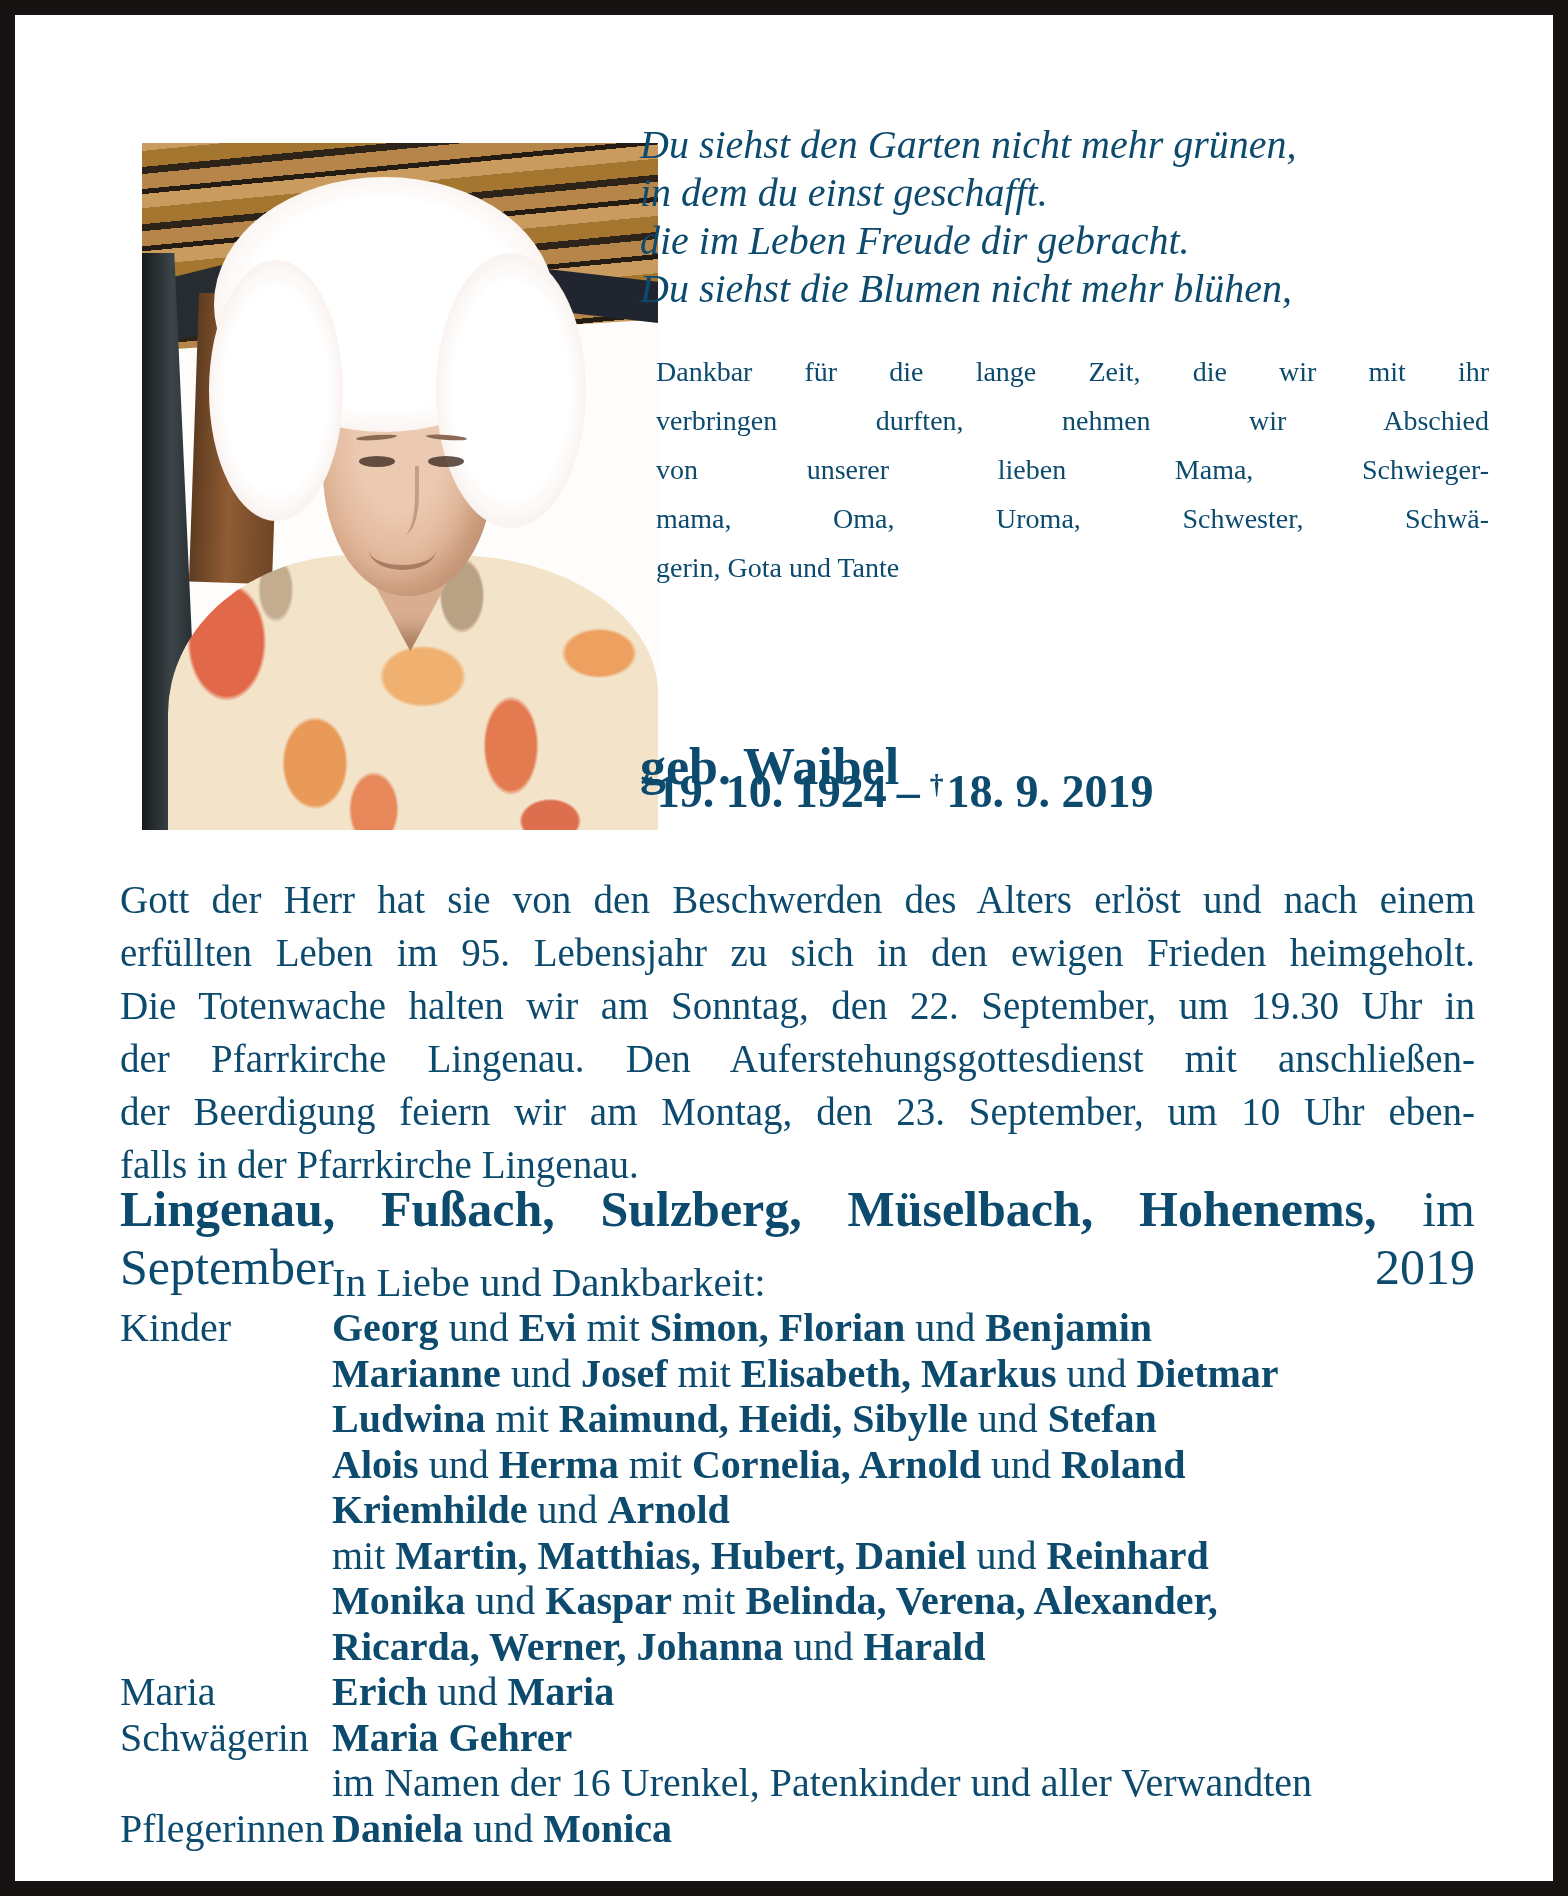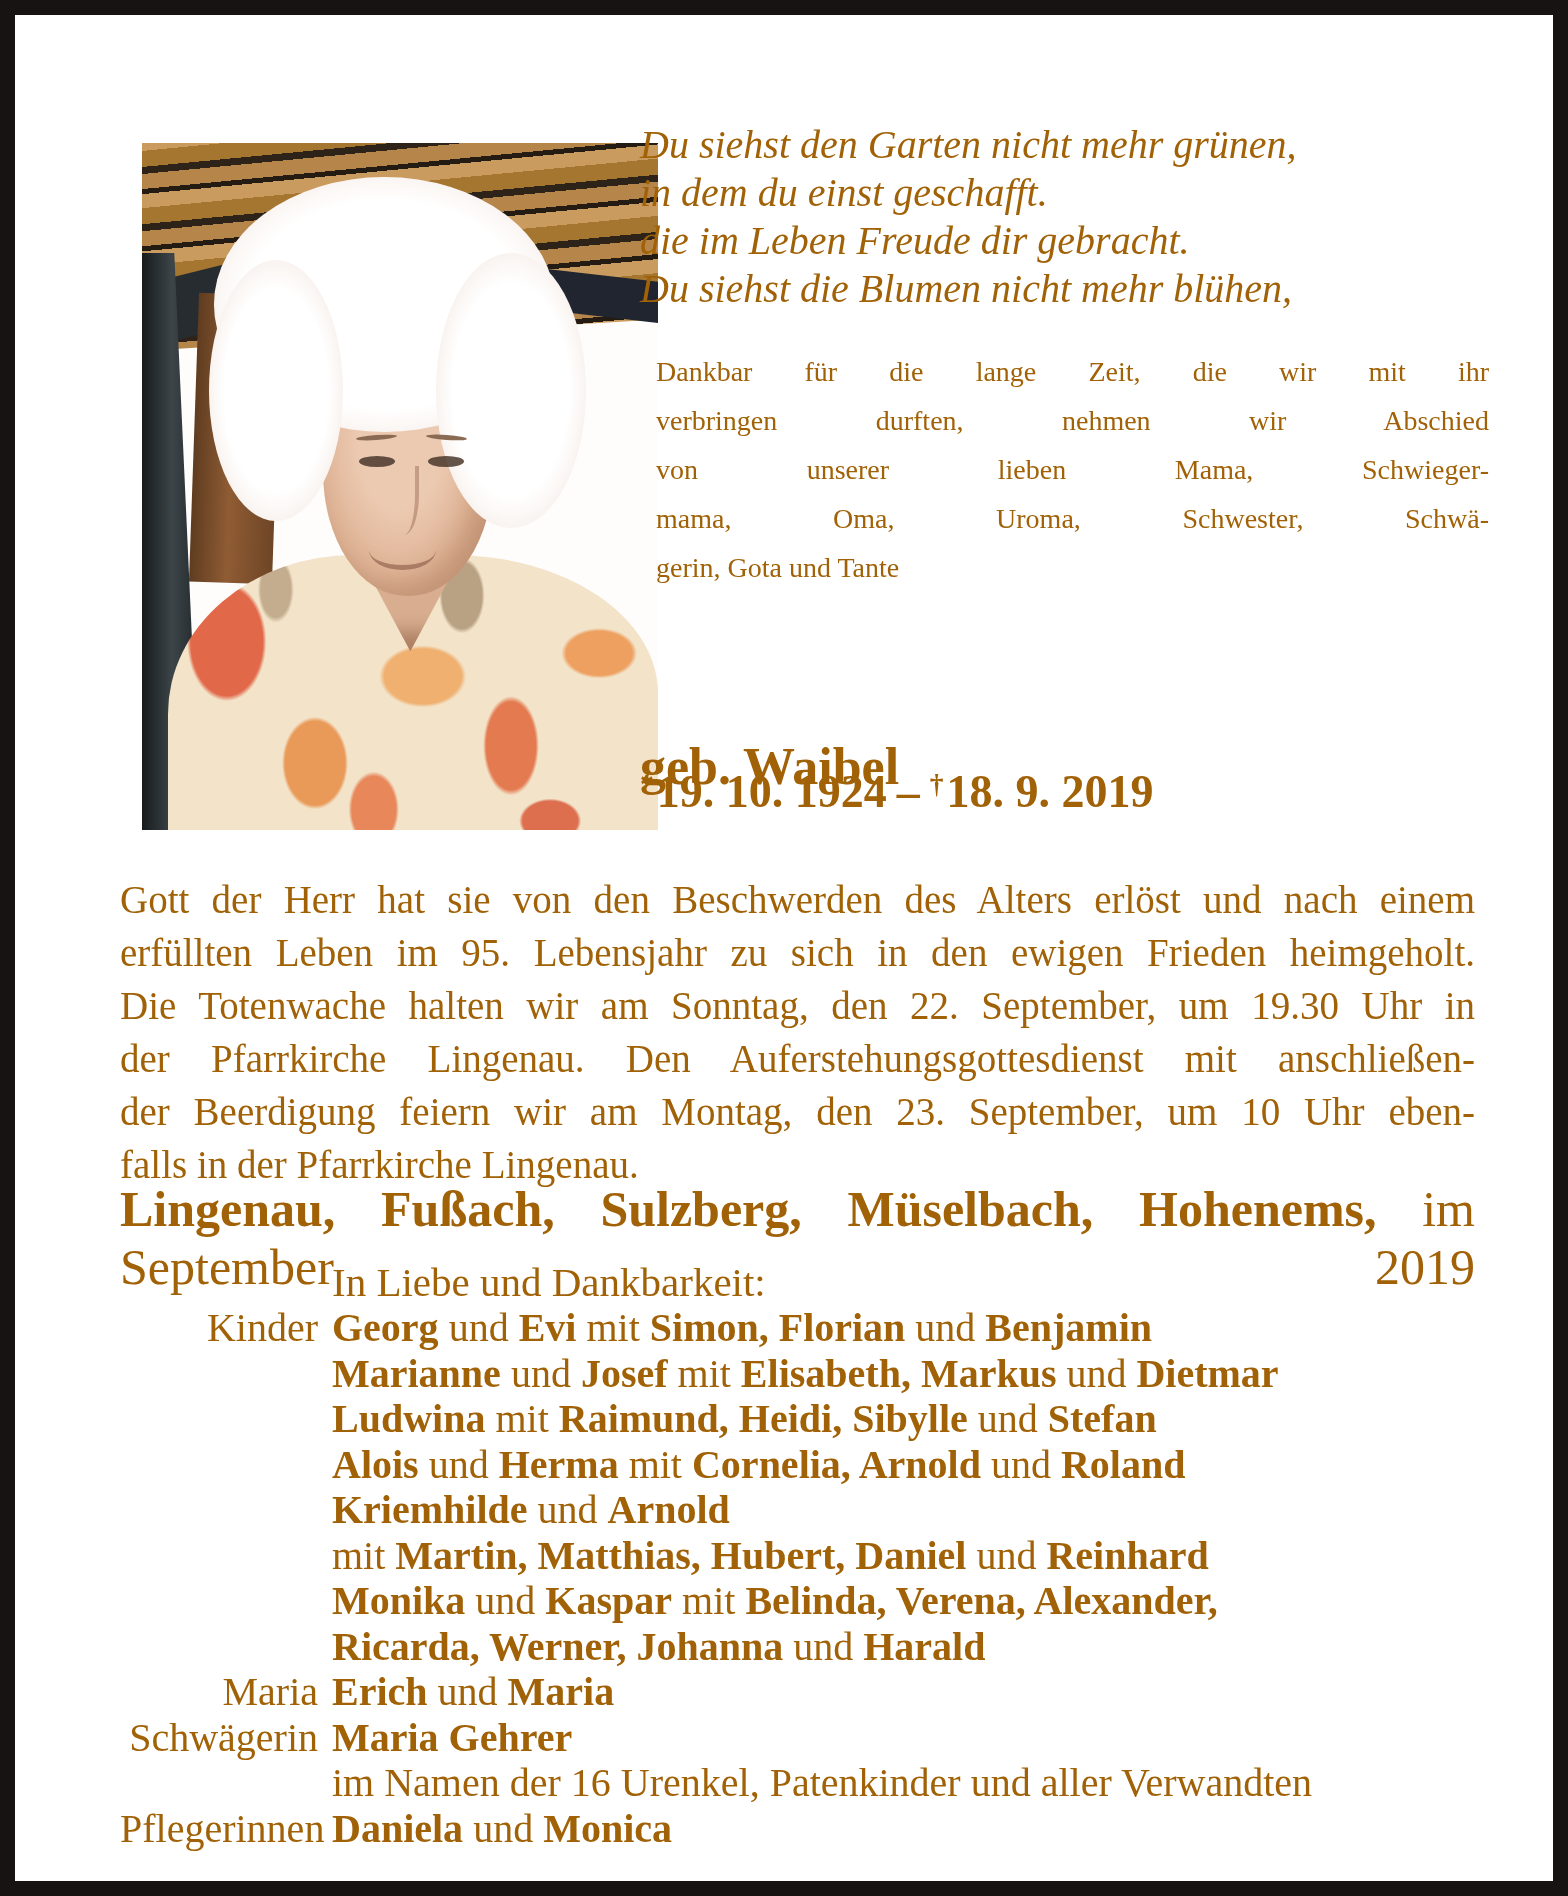--- a/index.html
+++ b/index.html
@@ -3,21 +3,21 @@
 <meta charset="utf-8">
 <style>
   html,body{margin:0;padding:0;background:#ffffff;}
   .page{
     position:relative;
     width:1568px;height:1896px;
     box-sizing:border-box;
     background:#ffffff;
     border:15px solid #171312;
     font-family:"Liberation Serif","DejaVu Serif",serif;
-    color:#a16207;
+    color:#0c4a6e;
     overflow:hidden;
   }
   
   .photo{position:absolute;left:127px;top:128px;width:516px;height:687px;background:#fefdfb;overflow:hidden;}
   .photo>div{position:absolute;}
   .ph-pergola{left:-3%;top:-3%;width:106%;height:31%;transform:rotate(-3.5deg);
     background:repeating-linear-gradient(178deg,#c99b5e 0 14px,#a5762f 14px 30px,#2e2318 30px 37px,#b5854a 37px 52px,#241b12 52px 57px);}
   .ph-pergola-shadow{left:26%;top:17.5%;width:84%;height:6%;background:#20252f;transform:rotate(6.5deg);}
   .ph-dark-left{left:-3%;top:18%;width:35%;height:9%;background:#272c31;transform:rotate(-14deg);}
   .ph-post{left:-1%;top:16%;width:12.5%;height:86%;
@@ -73,21 +73,21 @@
   .para{position:absolute;left:105px;width:1355px;font-size:39px;line-height:53px;}
   .p1{top:858px;}
   .p2{top:964px;}
   .location{position:absolute;left:105px;top:1165px;width:1355px;
     font-size:50px;text-align:justify;text-align-last:justify;}
   .location b{font-weight:bold;}
   .closing{position:absolute;left:317px;top:1243px;font-size:41px;}
   .family{position:absolute;left:105px;top:1290px;width:1360px;
     display:grid;grid-template-columns:198px 1fr;column-gap:14px;
     font-size:40px;line-height:45.5px;}
-  .flabel{text-align:right;}
+  .flabel{text-align:left;}
   .ftext b{font-weight:bold;}
 </style>
 </head>
 <body>
 
 <div class="page">
 
   <div class="photo">
     <div class="ph-pergola"></div>
     <div class="ph-pergola-shadow"></div>

